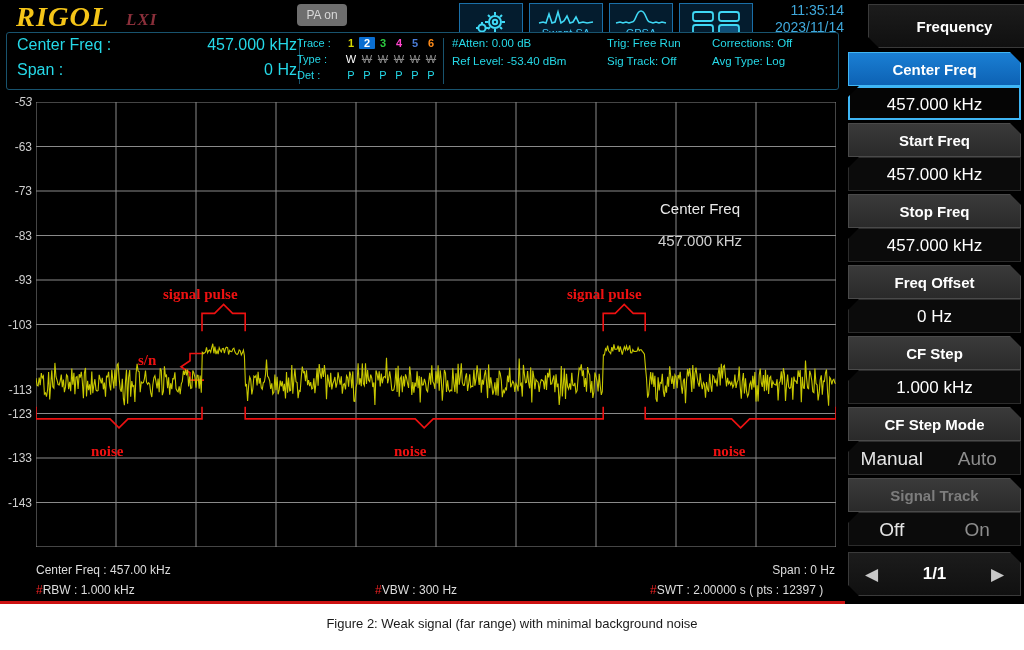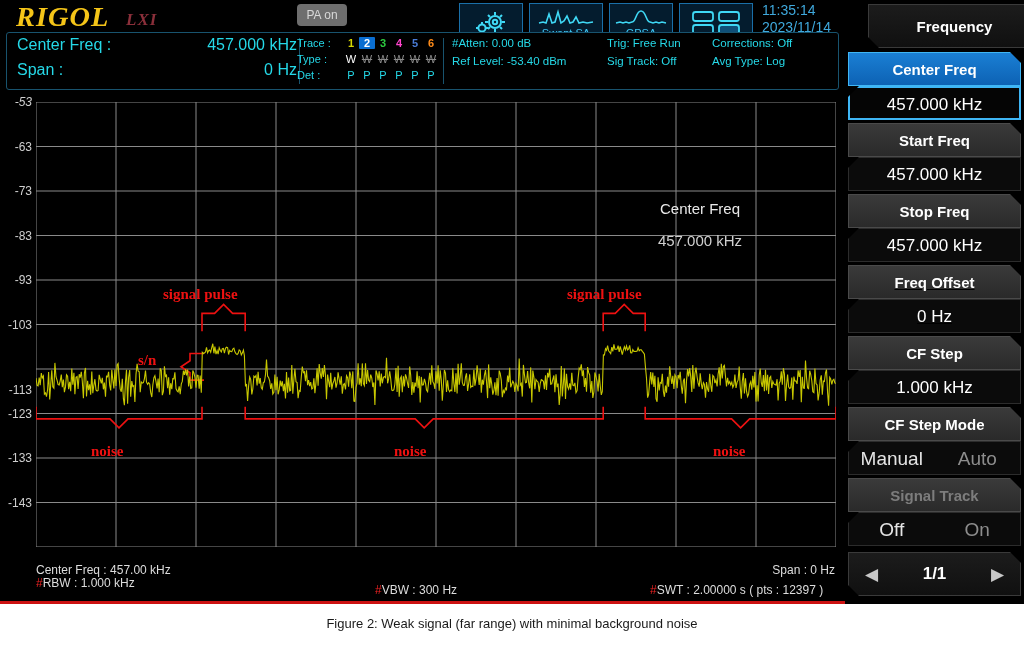--- a/index.html
+++ b/index.html
@@ -43,21 +43,21 @@
     background: #041c2e; border: 1px solid #1a6fa8;
     display: flex; flex-direction: column; align-items: center; justify-content: center;
   }
   #mode-settings { left: 459px; width: 64px; }
   #mode-swept   { left: 529px; width: 74px; }
   #mode-gpsa    { left: 609px; width: 64px; }
   #mode-grid    { left: 679px; width: 74px; }
   .modelabel { font-size: 11px; color: #3fc8f5; margin-top: 1px; }
   #clock {
     position: absolute; left: 762px; top: 2px; width: 82px;
-    color: #3fa9dd; font-size: 14px; line-height: 17px;
+    text-align: right; color: #3fa9dd; font-size: 14px; line-height: 17px;
   }
 
   
   #parambar {
     position: absolute; left: 6px; top: 32px; width: 833px; height: 58px;
     border: 1px solid #18536e; border-radius: 3px; background: #000;
   }
   #cf-label  { position: absolute; left: 10px;  top: 3px;  font-size: 16px; color: #25d9e8; }
   #cf-value  { position: absolute; left: 110px; top: 3px;  width: 180px; text-align: right; font-size: 16px; color: #25d9e8; }
   #span-label{ position: absolute; left: 10px;  top: 28px; font-size: 16px; color: #25d9e8; }
@@ -109,21 +109,21 @@
     width: 0; height: 0; border-left: 6px solid transparent;
     border-right: 6px solid transparent; border-bottom: 8px solid #c8c800;
   }
 
   
   #statusbar { position: absolute; left: 0; top: 560px; width: 845px; height: 44px; background: #000; padding-left: 42px; }
   .st { position: absolute; font-size: 12px; color: #dddddd; white-space: nowrap; }
   .hashmark { color: #ee2222; }
   #st-cf   { left: 36px;  top: 3px; }
   #st-span { right: 10px; top: 3px; }
-  #st-rbw  { left: 36px;  top: 16px; }
+  #st-rbw  { left: 36px;  top: 23px; }
   #st-vbw  { left: 375px; top: 23px; }
   #st-swt  { left: 650px; top: 23px; }
   #redline { position: absolute; left: 0; top: 41px; width: 845px; height: 3px; background: #cc1111; }
 
   
   #menu { position: absolute; left: 845px; top: 0; width: 179px; height: 604px; background: #000; }
   .mk { position: absolute; left: 3px; width: 173px; }
   .mk-title {
     height: 34px; line-height: 34px; text-align: center;
     font-size: 15px; font-weight: bold; color: #ffffff;
@@ -332,21 +332,21 @@
             <div class="mk-val">457.000 kHz</div>
           </div>
           <div class="mk" style="top: 123px;">
             <div class="mk-title">Start Freq</div>
             <div class="mk-val">457.000 kHz</div>
           </div>
           <div class="mk" style="top: 194px;">
             <div class="mk-title">Stop Freq</div>
             <div class="mk-val">457.000 kHz</div>
           </div>
-          <div class="mk" style="top: 265px; text-decoration: underline;">
+          <div class="mk" style="top: 265px;">
             <div class="mk-title">Freq Offset</div>
             <div class="mk-val">0 Hz</div>
           </div>
           <div class="mk" style="top: 336px;">
             <div class="mk-title">CF Step</div>
             <div class="mk-val">1.000 kHz</div>
           </div>
           <div class="mk" style="top: 407px;">
             <div class="mk-title">CF Step Mode</div>
             <div class="mk-val mk-duo">

